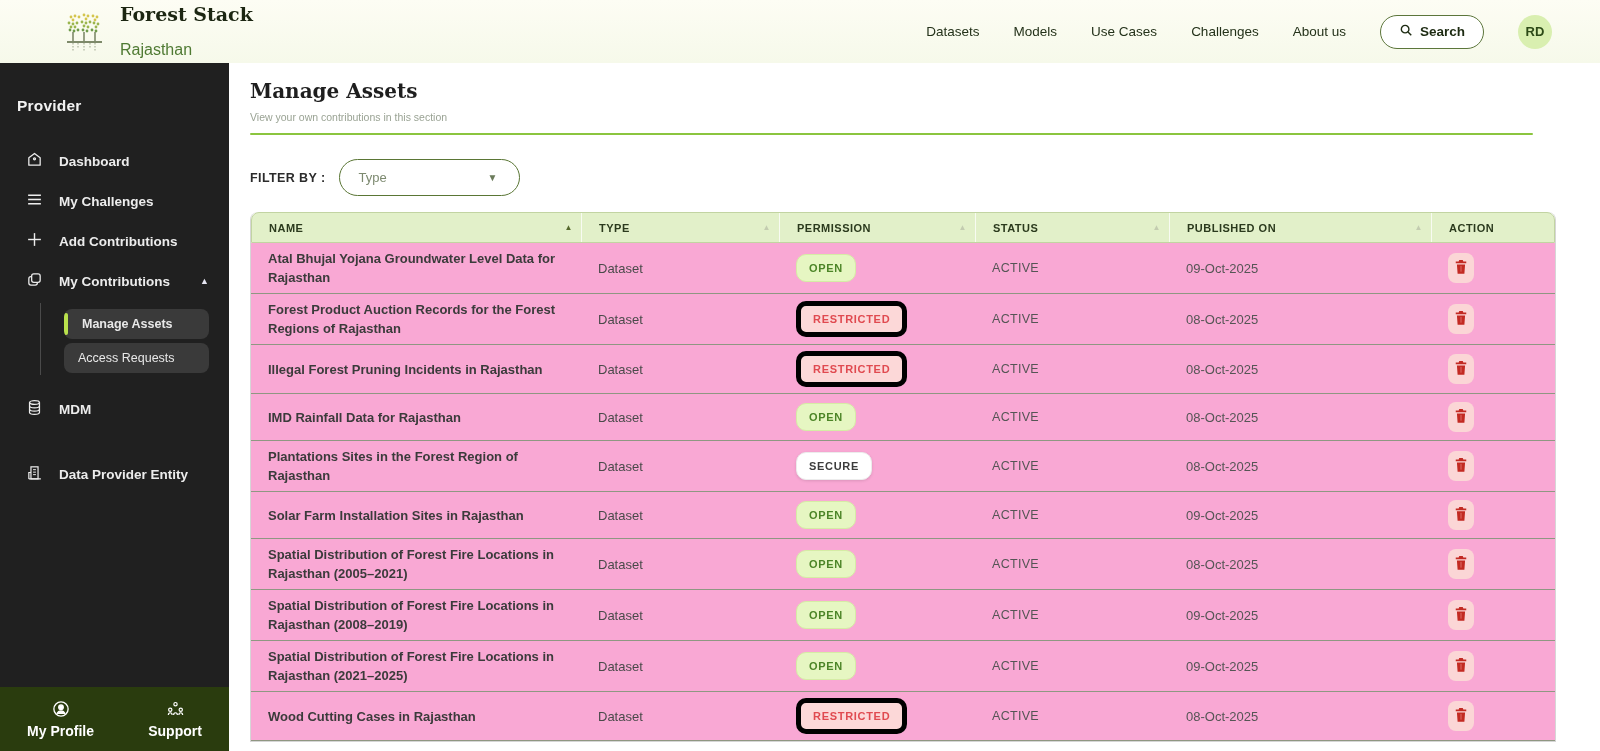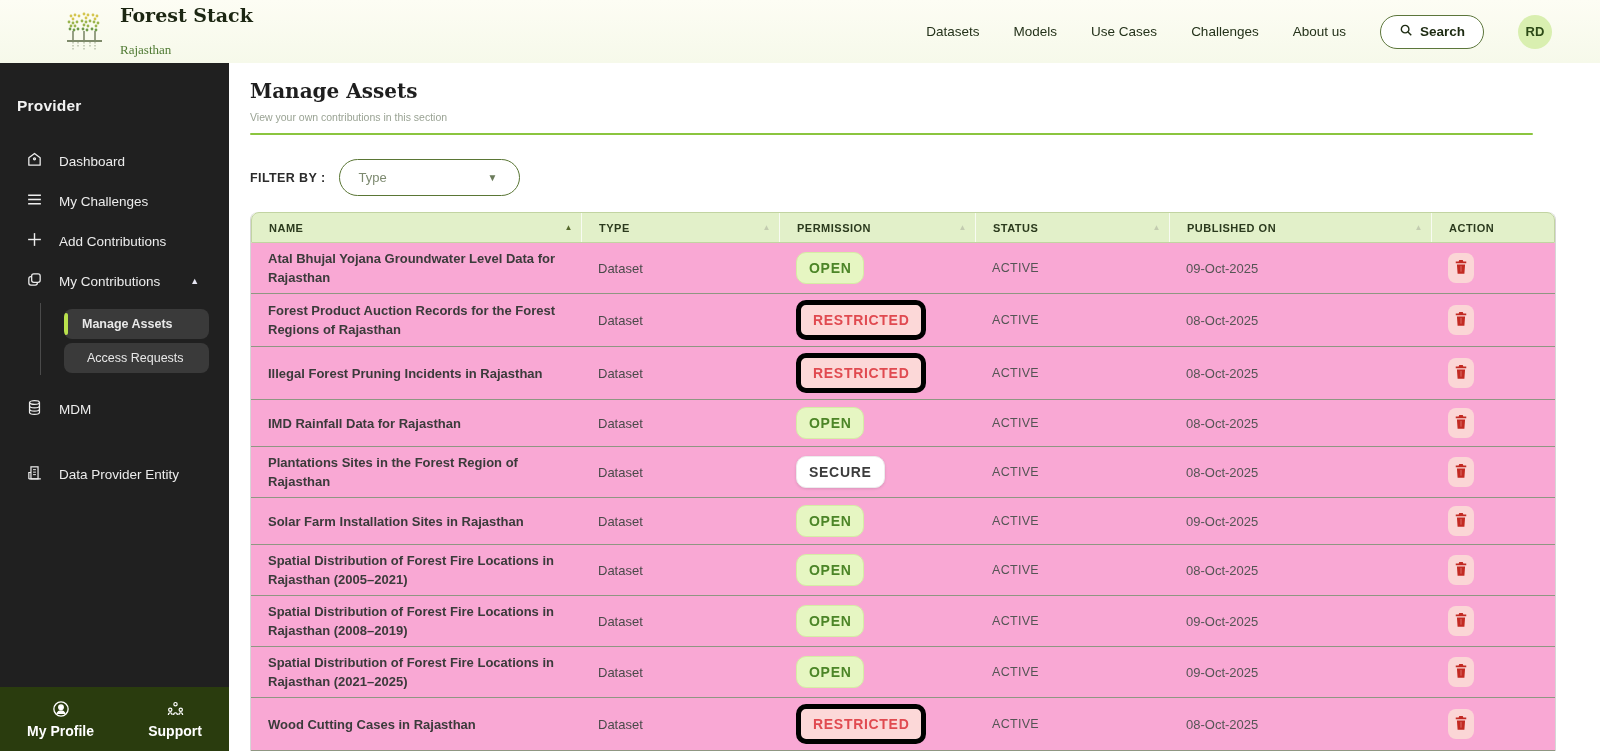--- a/index.html
+++ b/index.html
@@ -5,40 +5,40 @@
   * { margin:0; padding:0; box-sizing:border-box; }
   html,body { width:1600px; height:751px; overflow:hidden; }
   body { font-family:"Liberation Sans", sans-serif; background:#fff; color:#333; }
 
   
   .topbar { position:absolute; top:0; left:0; width:1600px; height:63px;
     background:linear-gradient(#fdfdf4,#f6f9ea); display:flex; align-items:center;
     justify-content:space-between; padding:0 48px 0 62px; z-index:5; }
   .brand { display:flex; align-items:flex-end; gap:12px; }
   .brand-title { font-family:"DejaVu Serif", serif; font-weight:bold; font-size:19px; color:#1c2612; line-height:1.1; }
-  .brand-sub { font-size:13px; color:#4f7a33; margin-top:16px;font-family:Liberation Serif, serif; }
+  .brand-sub { font-size:16px; color:#4f7a33; margin-top:16px; }
   .topnav { display:flex; align-items:center; gap:34px; }
   .nav-link { font-size:13.5px; color:#24321a; font-weight:500; text-decoration:none; cursor:pointer; }
   .search-btn { display:flex; align-items:center; gap:7px; border:1px solid #5c763b; border-radius:20px;
     background:#fff; height:34px; padding:0 18px; font-size:13.5px; font-weight:600; color:#1d2b12; cursor:pointer; }
   .avatar { width:34px; height:34px; border-radius:50%; background:#d9efb0; color:#2c4a16;
     font-size:13px; font-weight:bold; display:flex; align-items:center; justify-content:center; cursor:pointer; }
 
   
   .sidebar { position:absolute; top:63px; left:0; width:229px; height:688px; background:#202020; color:#f2f2f2; }
   .sidebar-heading { font-size:15.5px; font-weight:bold; padding:34px 0 0 17px; letter-spacing:.2px; }
   .side-nav { margin-top:26px; }
   .side-item { display:flex; align-items:center; gap:16px; height:40px; padding-left:26px;
-    font-size:13.5px; font-weight:400; color:#ececec; cursor:pointer; }
+    font-size:13.5px; font-weight:700; color:#ececec; cursor:pointer; }
   .side-item svg { flex:0 0 auto; }
   .caret-up { font-size:9px; margin-left:14px; color:#e6e6f2; }
   .sub-wrap { position:relative; padding:4px 0 6px 0; }
   .sub-line { position:absolute; left:40px; top:2px; bottom:8px; width:1px; background:#4a4a4a; }
   .sub-pill { width:145px; margin:4px 0 4px 64px; height:30px; border-radius:8px; background:#3a3a3a;
-    display:flex; align-items:center; padding-left:23px; font-size:12.5px; color:#e8e8e8; cursor:pointer; position:relative; overflow:hidden; }
+    display:flex; align-items:center; padding-left:14px; font-size:12.5px; color:#e8e8e8; cursor:pointer; position:relative; overflow:hidden; }
   .sub-pill.active { font-weight:bold; }
   .sub-pill.active::before { content:""; position:absolute; left:0; top:4px; bottom:4px; width:4px;
     border-radius:3px; background:#b9e14c; }
   .sub-pill.active { padding-left:18px; }
   .side-footer { position:absolute; left:0; bottom:0; width:229px; height:64px; background:#2a3c0e;
     display:flex; align-items:center; justify-content:space-around; }
   .foot-item { display:flex; flex-direction:column; align-items:center; gap:2px; color:#fff;
     font-size:14px; font-weight:600; cursor:pointer; }
 
   
@@ -63,21 +63,21 @@
   .th:not(:last-child) { border-right:1px solid rgba(255,255,255,.75); }
   .sort-arrow { font-size:8px; color:#c3ccb0; }
   .sort-arrow.active { color:#55682c; }
   .trow { display:grid; grid-template-columns:330px 198px 196px 194px 262px 1fr;
     border-bottom:1px solid #8f9782; background:#f9a8d4; }
   .cell { display:flex; align-items:center; padding:6px 14px 6px 17px; min-height:46px; font-size:13px; }
   .c-name { font-weight:600; color:#3b3b3b; line-height:19px; cursor:pointer; }
   .c-type { color:#4a4a4a; }
   .c-status { color:#555; font-size:12.5px; letter-spacing:.3px; }
   .c-pub { color:#555; }
-  .badge { display:inline-block; padding:7px 12px; border-radius:10px; font-size:14px; font-weight:bold; letter-spacing:.7px; }
+  .badge { display:inline-block; padding:7px 12px; border-radius:10px; font-size:11px; font-weight:bold; letter-spacing:.7px; }
   .badge-open { background:#e6f6c2; color:#4c8527; border:1px solid #d5ecA5; }
   .badge-restricted { background:#fcd8d8; color:#e04a50; border:5px solid #000000; }
   .badge-secure { background:#fff; color:#3c3c3c; border:1px solid #ececec; box-shadow:0 1px 3px rgba(0,0,0,.12); }
   .trash-btn { width:26px; height:30px; border:none; border-radius:8px; background:#fbd6d6;
     display:flex; align-items:center; justify-content:center; cursor:pointer; }
 </style>
 </head>
 <body>
 
 <header class="topbar">

